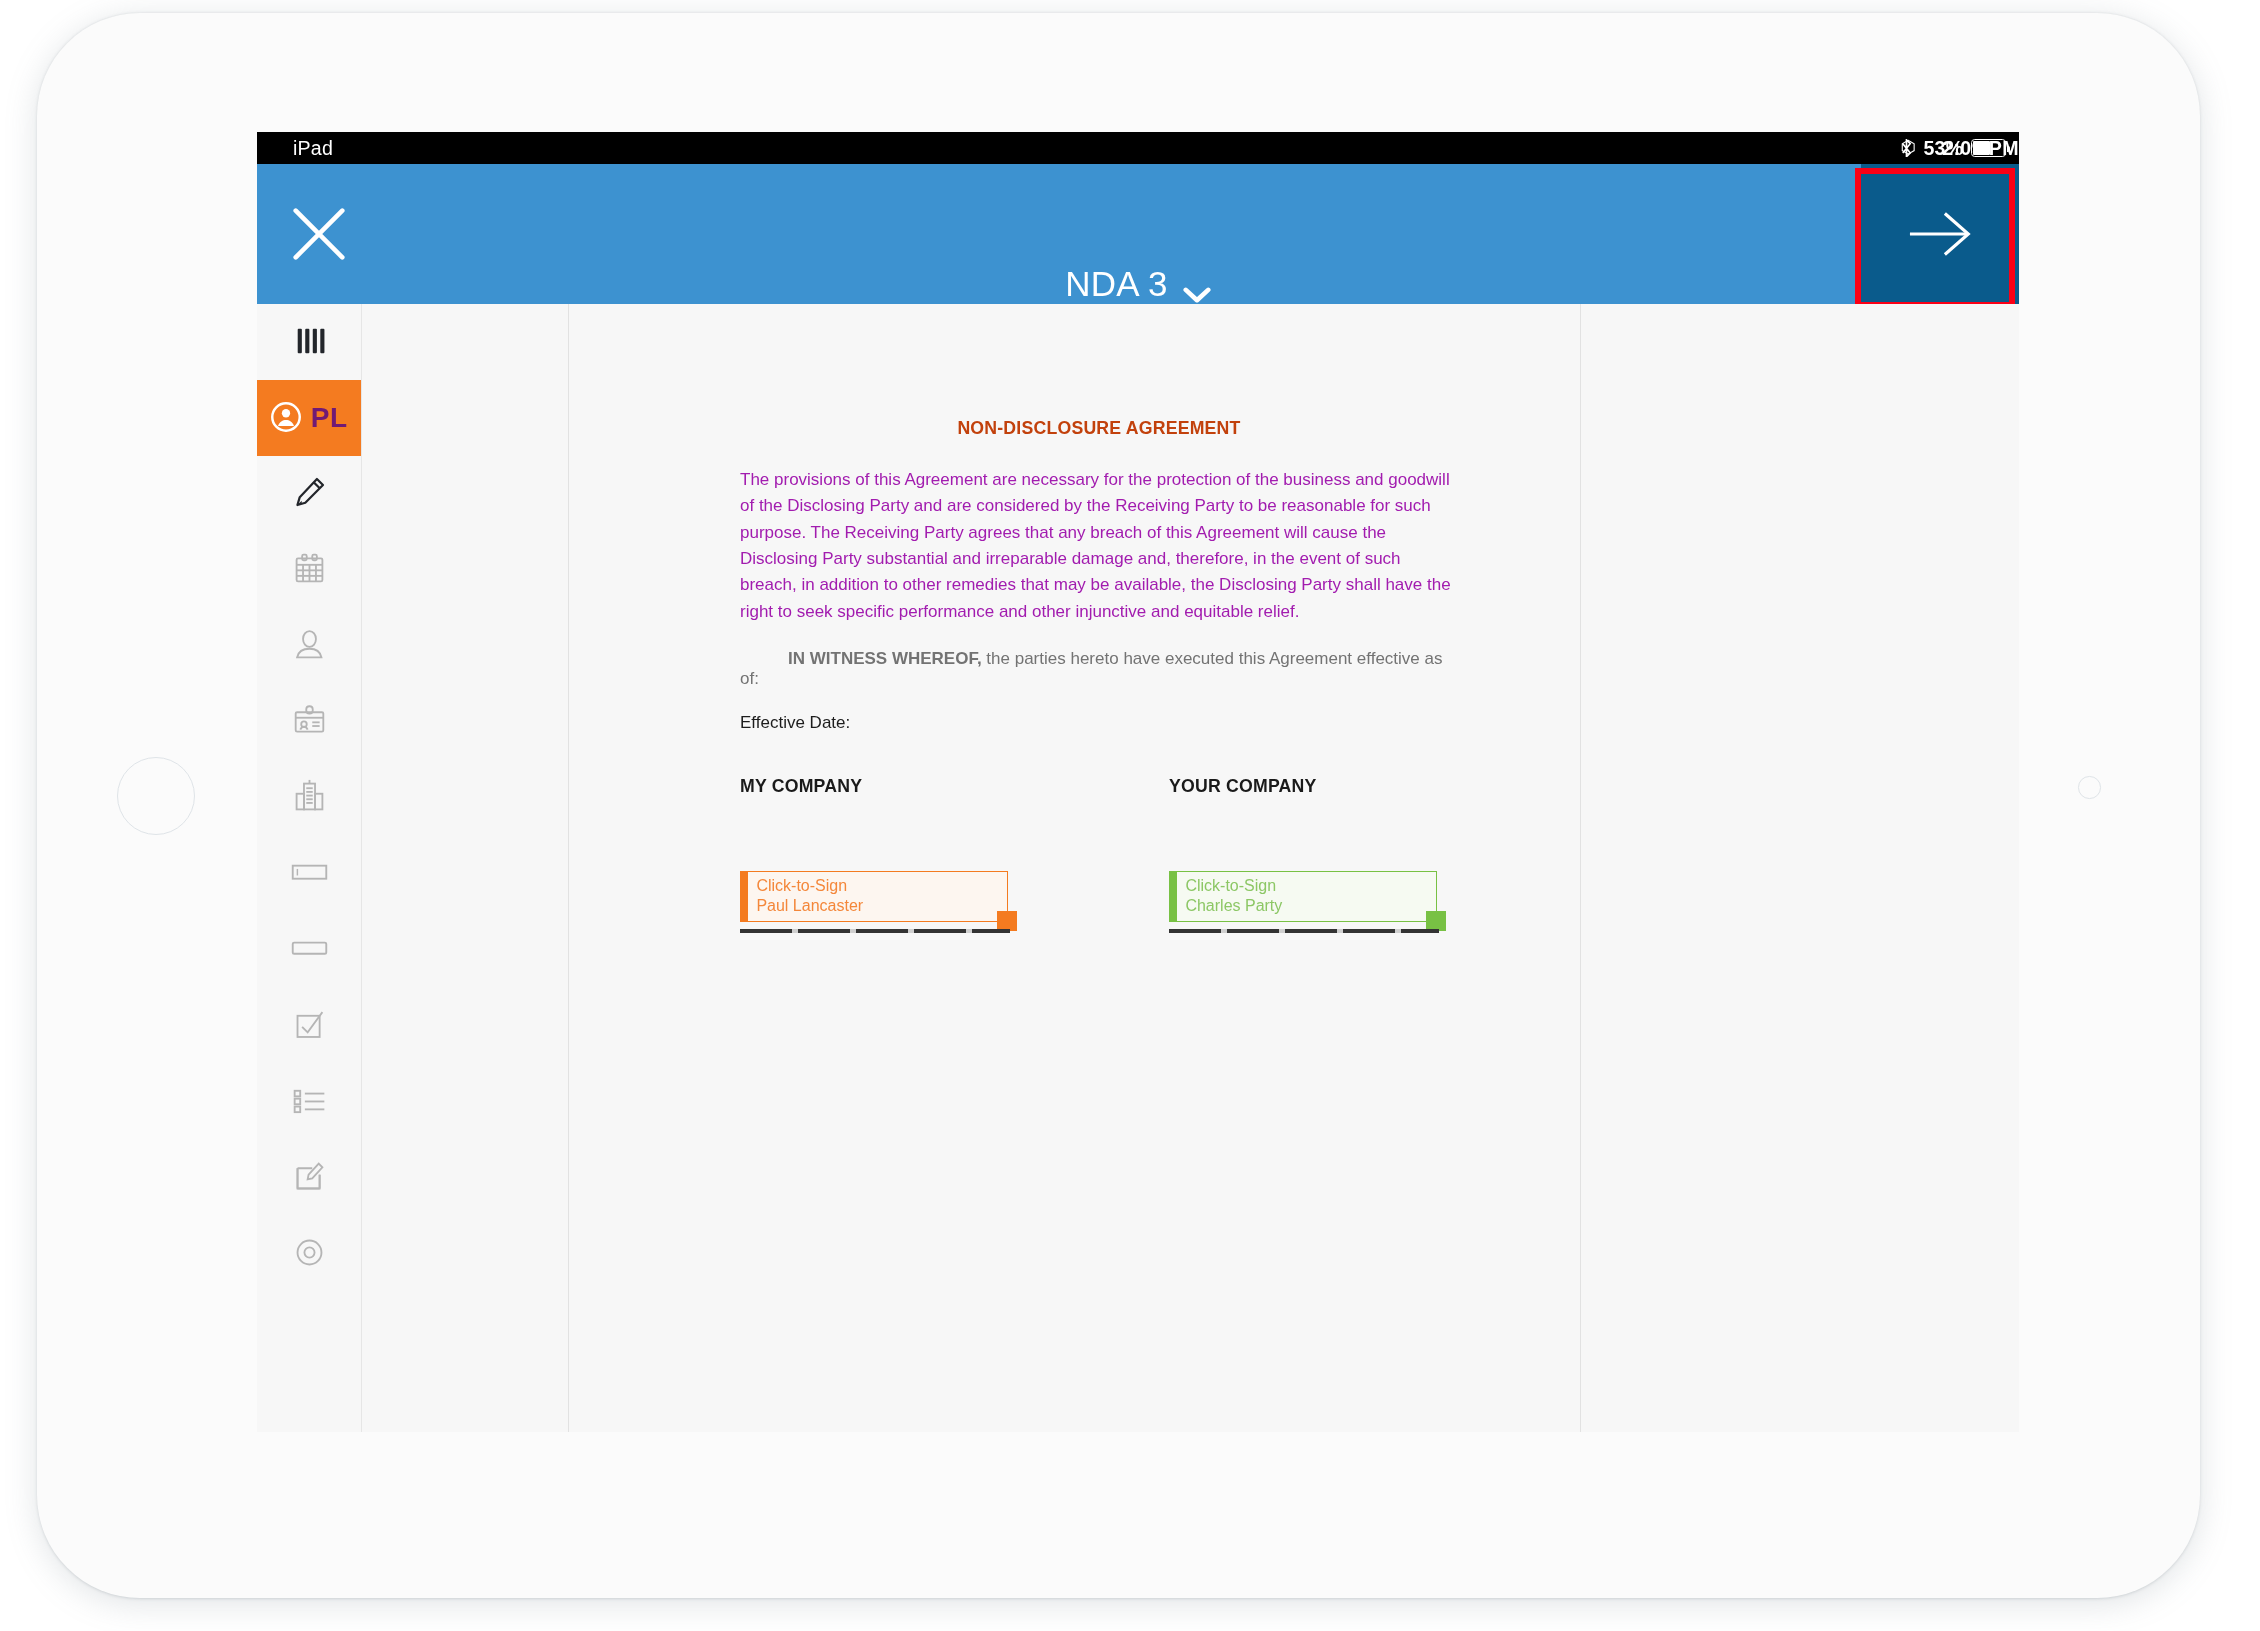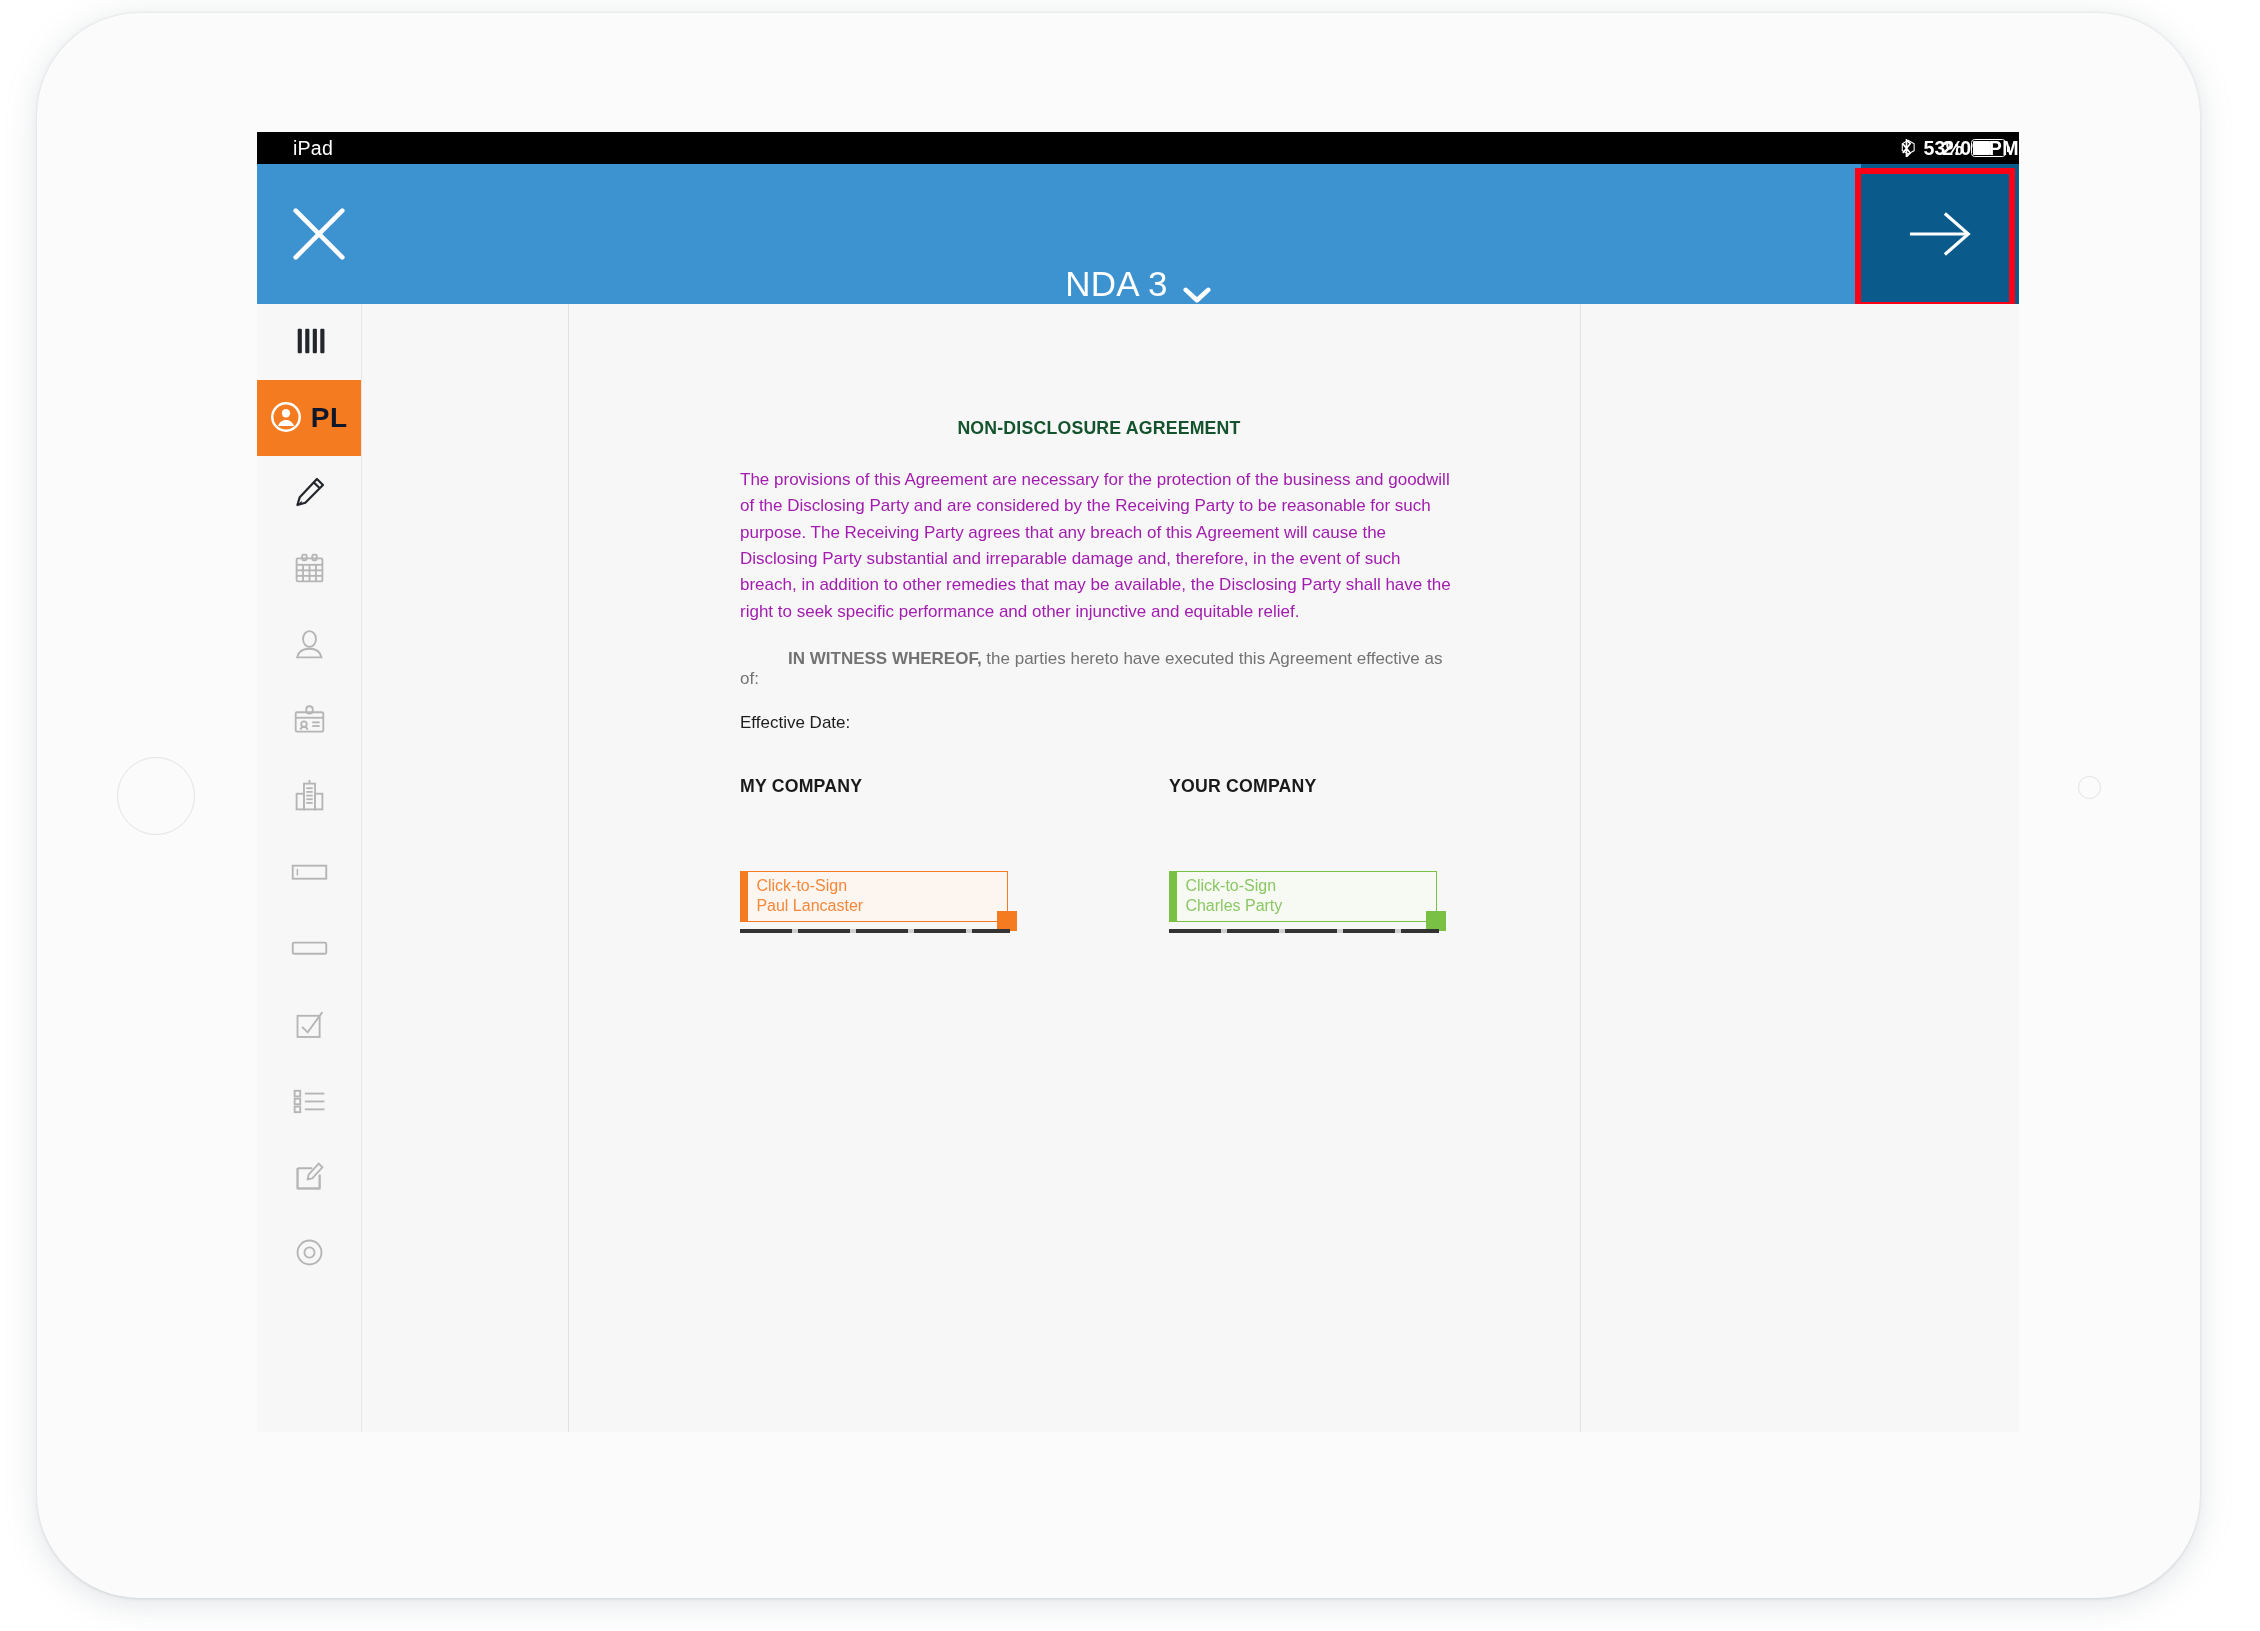--- a/index.html
+++ b/index.html
@@ -122,35 +122,35 @@
     border-right:0.9px solid #e6e6e6;
   }
   .rail-item{
     position:relative;
     width:104px;height:76px;
     display:flex;align-items:center;justify-content:center;
     cursor:pointer;
   }
   .rail-item.active{background:#f47b20;}
   .rail-label{
-    color:#0f172a;font-size:28px;font-weight:700;letter-spacing:0.5px;margin-left:8.4px;
+    color:#701a75;font-size:28px;font-weight:700;letter-spacing:0.5px;margin-left:8.4px;
   }
   .ico{display:block;}
 
   
   #doc-page{
     position:absolute;left:312px;top:0;
     width:1011px;height:100%;
     background:#f7f7f7;
   }
   #doc-inner{position:absolute;left:171px;top:114px;width:718px;}
   #doc-heading{
     text-align:center;
     font-family:"Liberation Sans",sans-serif;
-    font-weight:700;font-size:17.7px;color:#14532d;
+    font-weight:700;font-size:17.7px;color:#c2410c;
     letter-spacing:0.2px;
     margin-bottom:28px;
   }
   #doc-para{
     font-size:17px;line-height:1.55;color:#a21caf;
     text-align:left;
   }
   #doc-witness{
     margin-top:24px;font-size:17px;color:#737373;text-indent:48px;
   }

